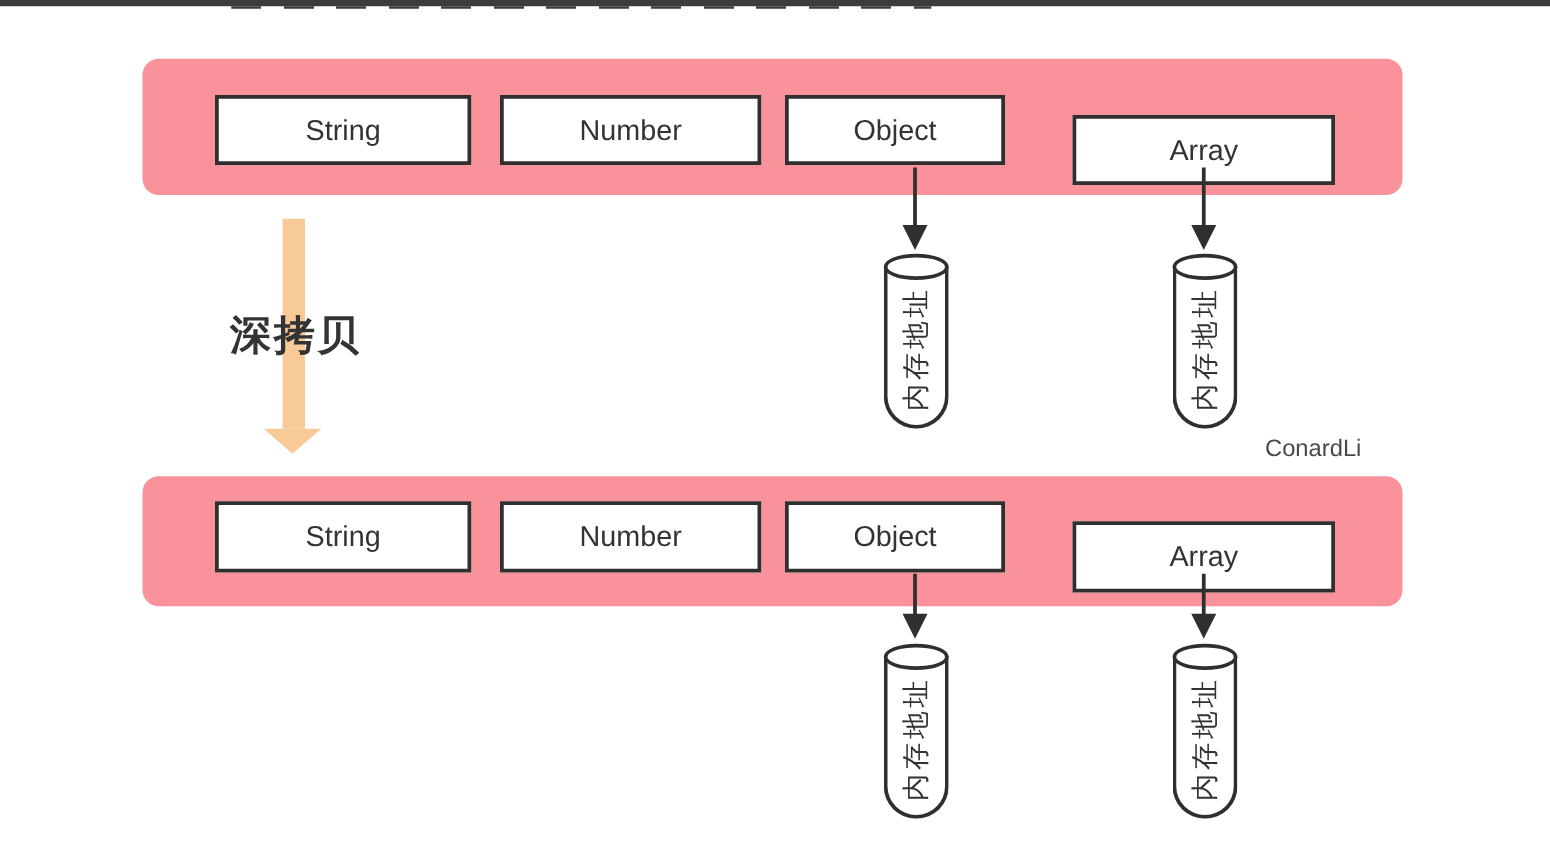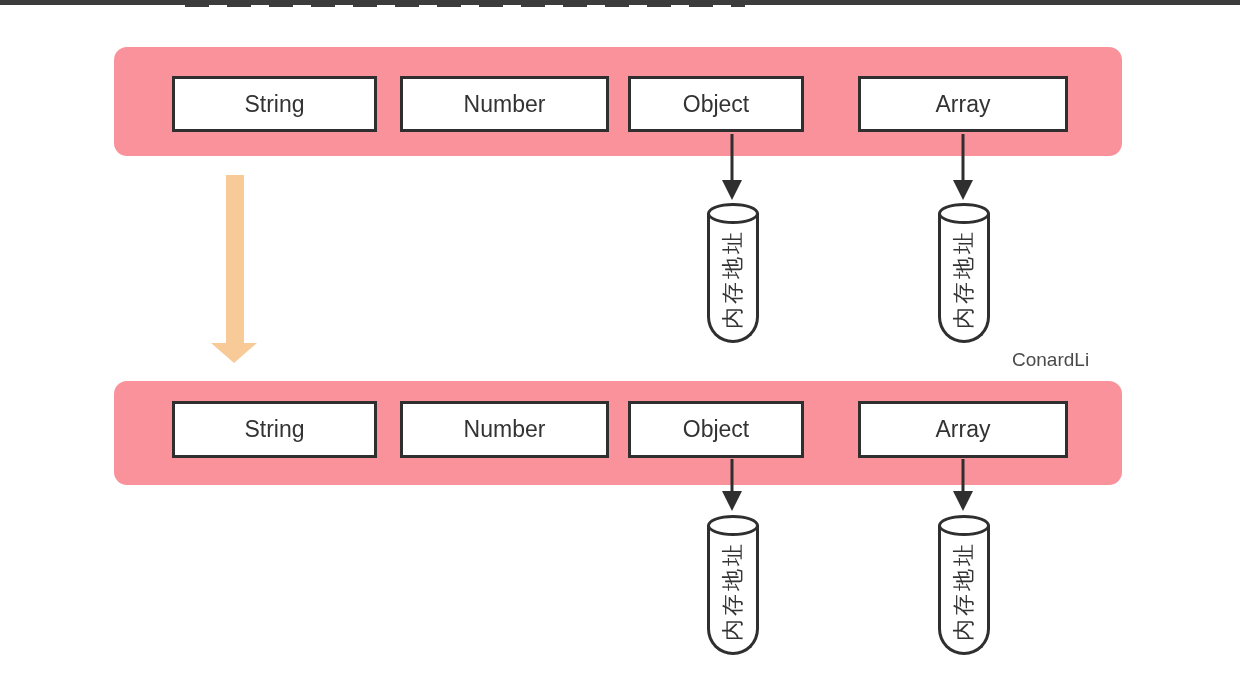--- a/index.html
+++ b/index.html
@@ -23,21 +23,21 @@
 
   
   .type-box { position:absolute; background:#fff; border:3px solid var(--ink);
     display:flex; align-items:center; justify-content:center;
     font-size:23px; color:var(--text); }
   .row-top .type-box { top:76px; height:56px; }
   .row-bottom .type-box { top:401px; height:57px; }
   .bx-string { left:172px; width:205px; }
   .bx-number { left:400px; width:209px; }
   .bx-object { left:628px; width:176px; }
-  .bx-array  { left:858px; width:210px; }
+  .bx-array  { left:858px; width:210px;margin-top:16px; }
 
   
   .ptr { position:absolute; width:20px; }
   .ptr .shaft { position:absolute; left:50%; transform:translateX(-50%); top:0; width:3px; background:var(--ink); }
   .ptr .head { position:absolute; left:50%; transform:translateX(-50%); width:0; height:0;
     border-left:10px solid transparent; border-right:10px solid transparent; border-top:20px solid var(--ink); }
 
   
   .cyl { position:absolute; width:52px; height:140px; }
   .cyl .body { position:absolute; left:0; right:0; top:10px; bottom:0; background:#fff;
@@ -102,20 +102,21 @@
   <div class="cyl" style="left:938px; top:203px;">
     <div class="cap"></div>
     <div class="body"></div>
     <span class="vlabel">内存地址</span>
   </div>
 
   <div class="copy-arrow">
     <div class="shaft"></div>
     <div class="head"></div>
   </div>
+  <div class="op-label">深拷贝</div>
 
   <div class="watermark">ConardLi</div>
 
   <div class="bar bottom"></div>
   <div class="row-bottom">
     <div class="type-box bx-string">
       <span>String</span>
     </div>
     <div class="type-box bx-number">
       <span>Number</span>

